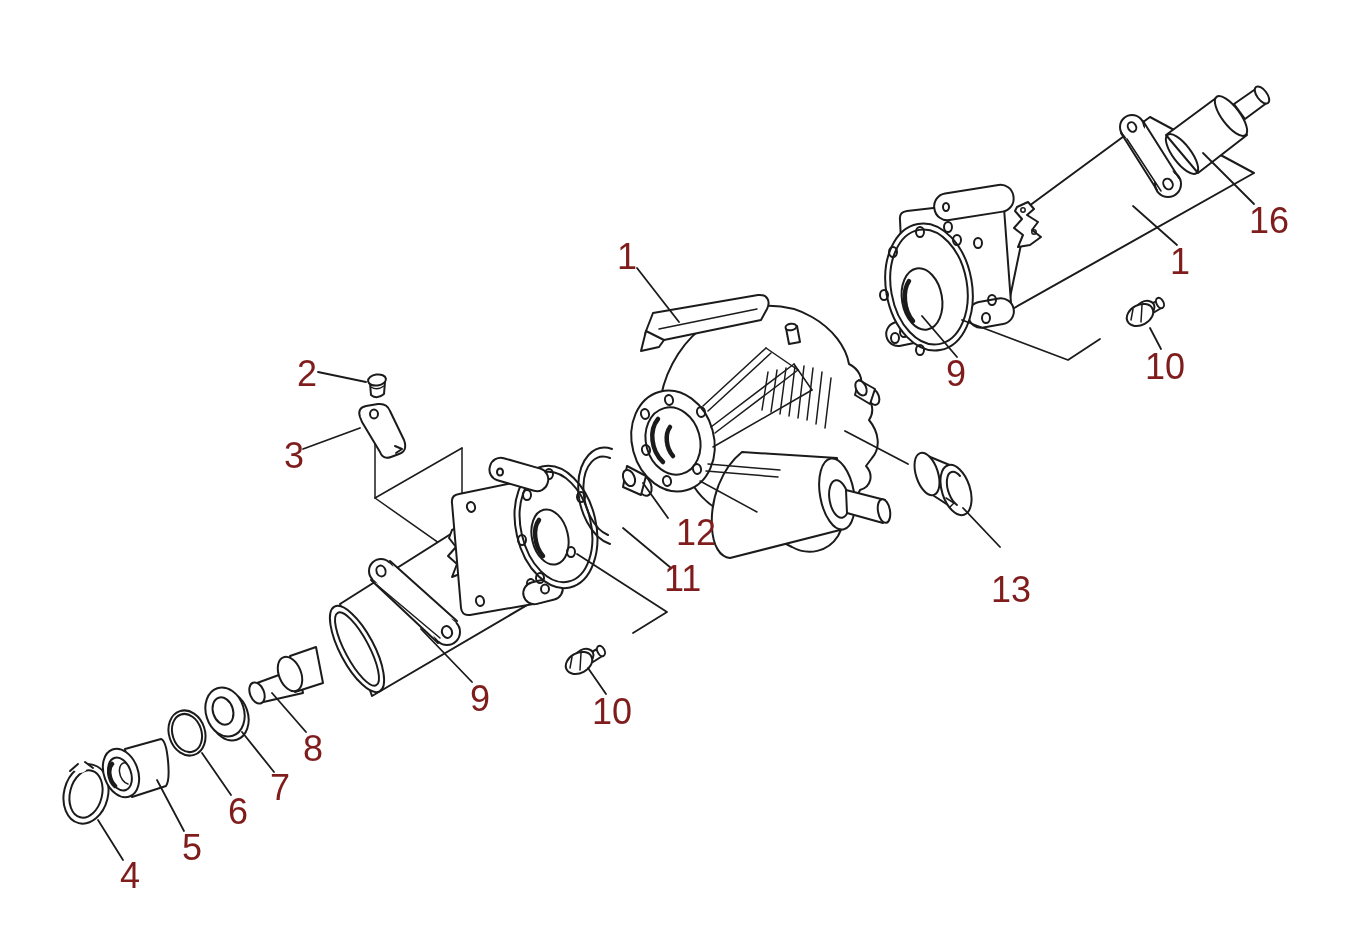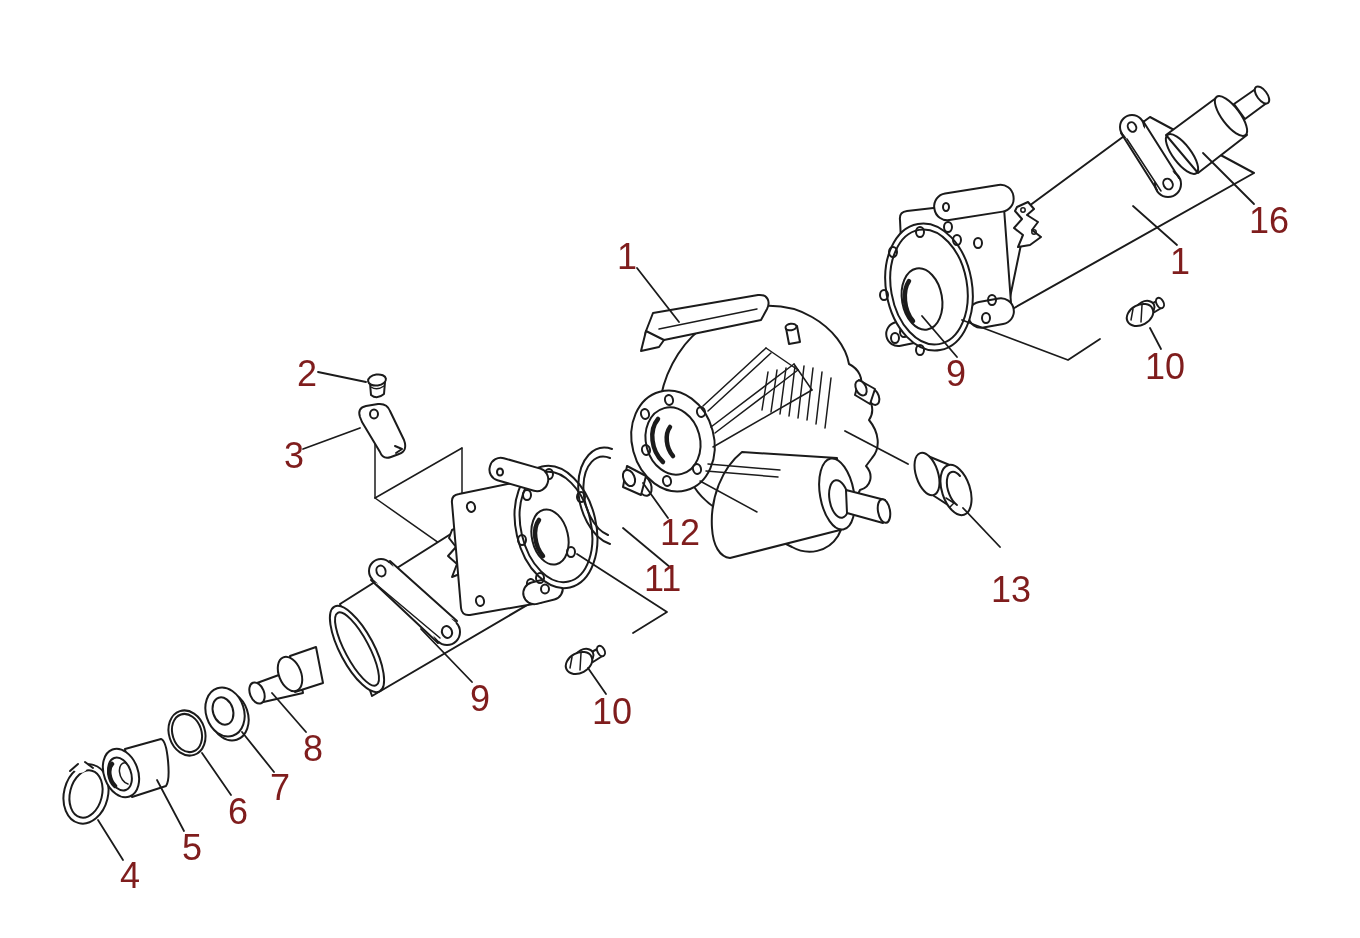--- a/index.html
+++ b/index.html
@@ -341,21 +341,21 @@
 <span class="lbl" style="left:617px;top:239px">1</span>
 <span class="lbl" style="left:297px;top:356px">2</span>
 <span class="lbl" style="left:284px;top:438px">3</span>
 <span class="lbl" style="left:120px;top:858px">4</span>
 <span class="lbl" style="left:182px;top:830px">5</span>
 <span class="lbl" style="left:228px;top:794px">6</span>
 <span class="lbl" style="left:270px;top:770px">7</span>
 <span class="lbl" style="left:303px;top:731px">8</span>
 <span class="lbl" style="left:470px;top:681px">9</span>
 <span class="lbl" style="left:592px;top:694px">10</span>
-<span class="lbl" style="left:644px;top:561px">11</span>
-<span class="lbl" style="left:660px;top:515px">12</span>
+<span class="lbl" style="left:664px;top:561px">11</span>
+<span class="lbl" style="left:676px;top:515px">12</span>
 <span class="lbl" style="left:991px;top:572px">13</span>
 <span class="lbl" style="left:946px;top:356px">9</span>
 <span class="lbl" style="left:1170px;top:244px">1</span>
 <span class="lbl" style="left:1249px;top:203px">16</span>
 <span class="lbl" style="left:1145px;top:349px">10</span>
 
 </div>
 
 </body></html>

